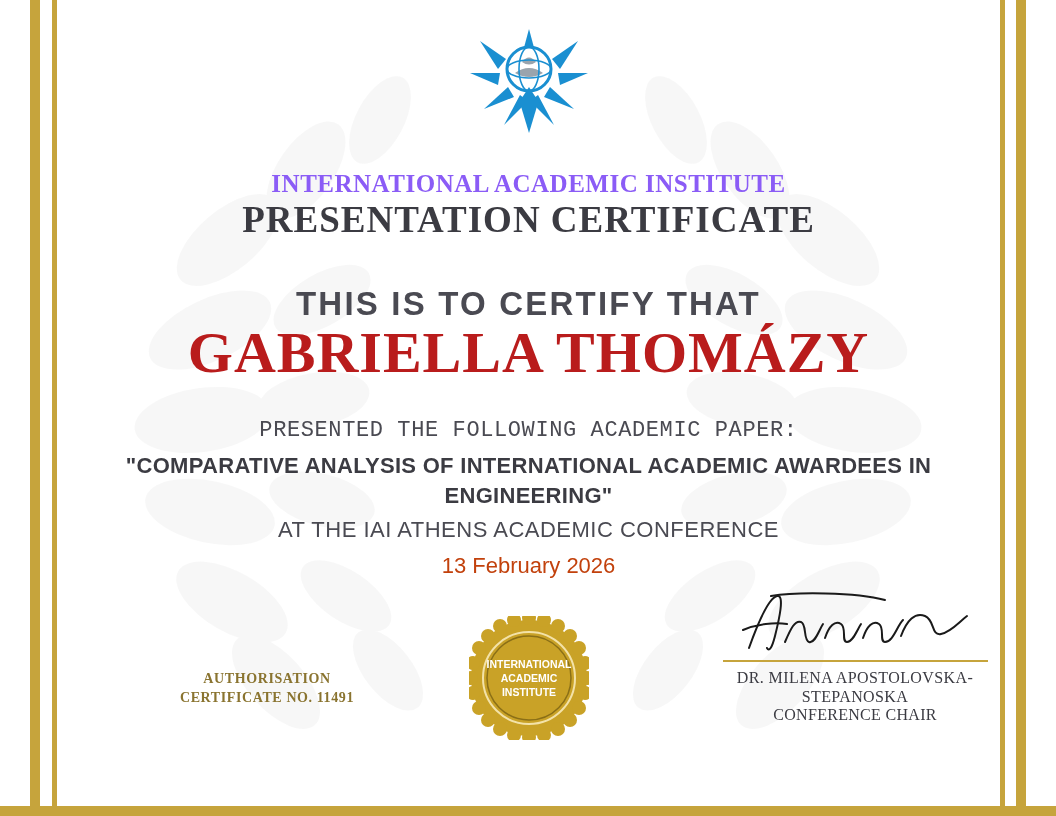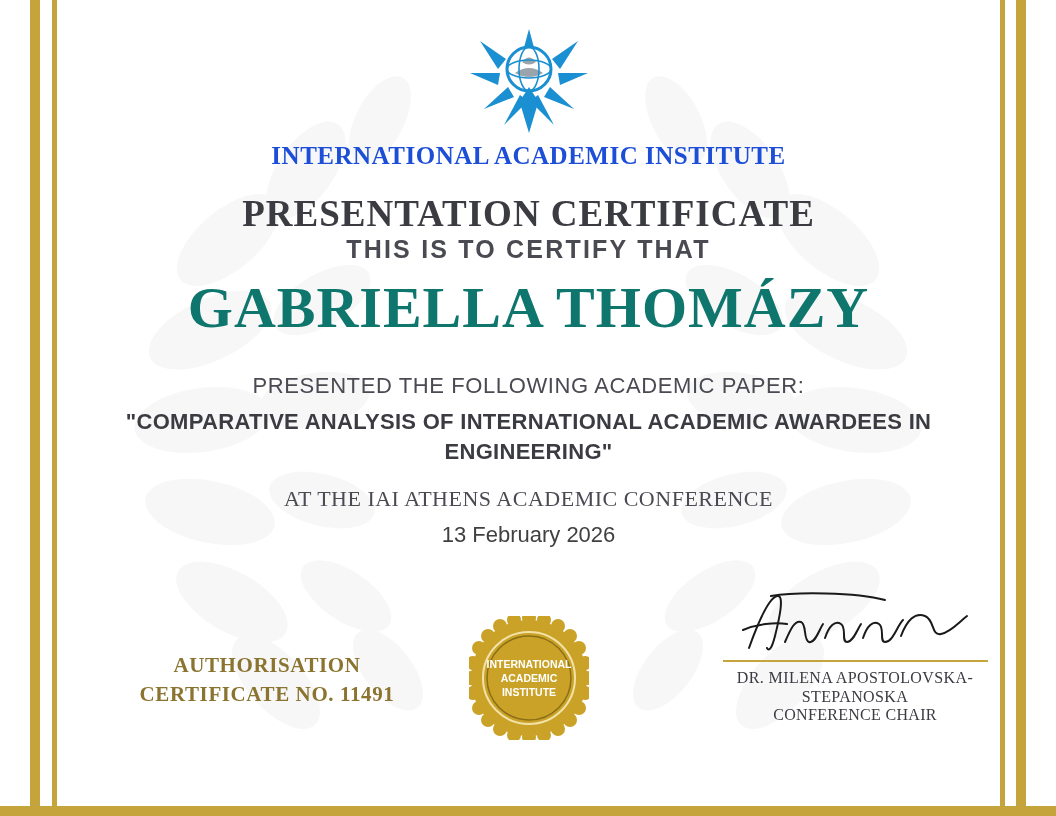--- a/index.html
+++ b/index.html
@@ -62,103 +62,102 @@
     display: flex;
     align-items: center;
     justify-content: center;
   }
 
   .institute-name {
     font-family: "Liberation Serif", serif;
     font-weight: bold;
     font-size: 25px;
     letter-spacing: 0.5px;
-    color: #1d4ed8;
-    margin-top: 6px;
+    color: #8b5cf6;
+    margin-top: 34px;
   }
 
   .cert-title {
     font-family: "Liberation Serif", serif;
     font-weight: bold;
     font-size: 37px;
     letter-spacing: 1px;
     color: #3b3b42;
-    margin-top: 22px;
   }
 
   .certify-line {
     font-family: "Liberation Sans", sans-serif;
     font-weight: bold;
-    font-size: 25px;
+    font-size: 33px;
     letter-spacing: 2.2px;
     color: #4a4a52;
+    margin-top: 44px;
   }
 
   .recipient {
     font-family: "Liberation Serif", serif;
     font-weight: bold;
     font-size: 58px;
     letter-spacing: 1px;
-    color: #0f766e;
-    margin-top: 14px;
+    color: #b91c1c;
     line-height: 1.05;
   }
 
   .presented-line {
-    font-family: Liberation Sans, sans-serif;
+    font-family: Liberation Mono, monospace;
     font-size: 22px;
     letter-spacing: 0.6px;
     color: #4a4a52;
     margin-top: 34px;
   }
 
   .paper-title {
     font-family: "Liberation Sans", sans-serif;
     font-weight: bold;
     font-size: 22px;
     letter-spacing: 0.3px;
     color: #3b3b42;
     margin-top: 8px;
     line-height: 1.35;
     padding: 0 30px;
   }
 
   .event-line {
-    font-family: Liberation Serif, serif;
+    font-family: Liberation Sans, sans-serif;
     font-size: 22px;
     letter-spacing: 0.5px;
     color: #4a4a52;
-    margin-top: 20px;
+    margin-top: 7px;
   }
 
   .date-line {
     font-family: "Liberation Sans", sans-serif;
     font-size: 22px;
-    color: #404040;
+    color: #c2410c;
     margin-top: 10px;
   }
 
   
   .footer {
     position: absolute;
     left: 57px;
     right: 56px;
     bottom: 56px;
     height: 180px;
   }
 
   .auth-block {
     position: absolute;
     left: 75px;
     bottom: 52px;
     width: 270px;
     text-align: center;
     font-family: "Liberation Serif", serif;
     font-weight: bold;
-    font-size: 21px;
+    font-size: 14px;
     line-height: 1.35;
     color: #8a7430;
     letter-spacing: 0.6px;
   }
 
   .seal-wrap {
     position: absolute;
     left: 50%;
     transform: translateX(-50%);
     bottom: 20px;

